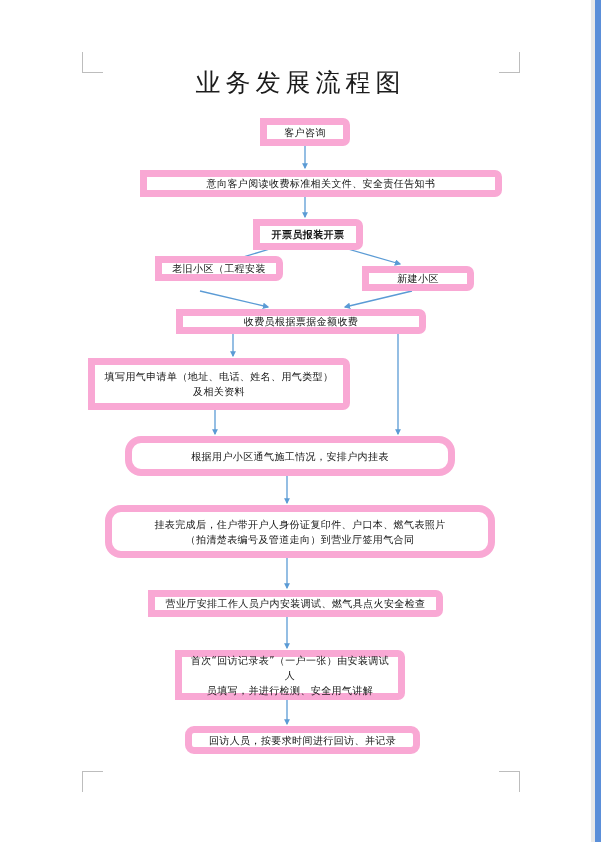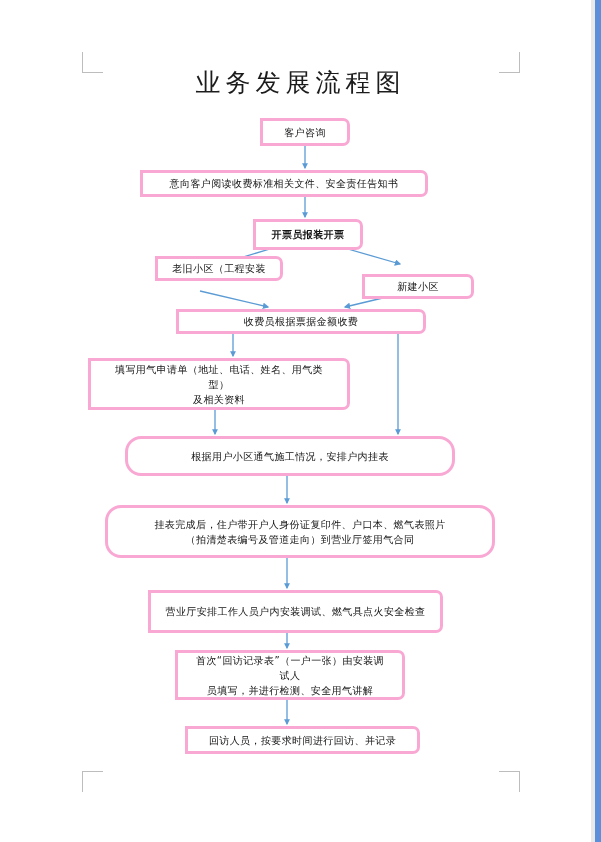--- a/index.html
+++ b/index.html
@@ -60,30 +60,30 @@
     font-size: 25px;
     letter-spacing: 5px;
     color: #1c1c1c;
     white-space: nowrap;
   }
 
   
   .node {
     position: absolute;
     box-sizing: border-box;
-    border: 3px solid #f9a8d4;
+    border: 7px solid #f9a8d4;
     background: #ffffff;
     color: #141414;
     font-size: 10px;
     line-height: 15px;
     text-align: center;
     display: flex;
     align-items: center;
     justify-content: center;
-    padding: 2px 14px;
+    padding: 2px 6px;
     letter-spacing: 0.4px;
     white-space: pre-line;
   }
   .node.round-r {
     border-top-right-radius: 7px;
     border-bottom-right-radius: 7px;
   }
   .node.round-all {
     border-radius: 16px;
   }
@@ -143,32 +143,32 @@
 
       <line x1="287" y1="558" x2="287" y2="588" marker-end="url(#arrowv)"></line>
 
       <line x1="287" y1="617" x2="287" y2="648" marker-end="url(#arrowv)"></line>
 
       <line x1="287" y1="700" x2="287" y2="724" marker-end="url(#arrowv)"></line>
     </g>
   </svg>
 
   <div class="node round-r" style="left:260px; top:118px; width:90px;  height:28px;">客户咨询</div>
-  <div class="node round-r" style="left:140px; top:170px; width:288px; height:27px;">意向客户阅读收费标准相关文件、安全责任告知书</div>
+  <div class="node round-r" style="left:140px; top:170px; width:362px; height:27px;">意向客户阅读收费标准相关文件、安全责任告知书</div>
   <div class="node round-r" style="left:253px; top:219px; width:110px; height:31px;font-weight:bold;">开票员报装开票</div>
   <div class="node round-r" style="left:155px; top:256px; width:128px; height:25px;">老旧小区（工程安装</div>
-  <div class="node round-r" style="left:362px; top:274px; width:112px; height:25px;">新建小区</div>
+  <div class="node round-r" style="left:362px; top:266px; width:112px; height:25px;">新建小区</div>
   <div class="node round-r" style="left:88px;  top:358px; width:262px; height:52px;">填写用气申请单（地址、电话、姓名、用气类型）
 及相关资料</div>
   <div class="node round-r" style="left:176px; top:309px; width:250px; height:25px;">收费员根据票据金额收费</div>
   <div class="node round-all" style="left:125px; top:436px; width:330px; height:40px;">根据用户小区通气施工情况，安排户内挂表</div>
   <div class="node round-all" style="left:105px; top:505px; width:390px; height:53px;">挂表完成后，住户带开户人身份证复印件、户口本、燃气表照片
 （拍清楚表编号及管道走向）到营业厅签用气合同</div>
-  <div class="node round-r" style="left:148px; top:590px; width:295px; height:43px;">营业厅安排工作人员户内安装调试、燃气具点火安全检查</div>
+  <div class="node round-r" style="left:148px; top:590px; width:295px; height:27px;">营业厅安排工作人员户内安装调试、燃气具点火安全检查</div>
   <div class="node round-r" style="left:175px; top:650px; width:230px; height:50px;">首次“回访记录表”（一户一张）由安装调试人
 员填写，并进行检测、安全用气讲解</div>
-  <div class="node round-r" style="left:185px; top:726px; width:235px; height:28px;">回访人员，按要求时间进行回访、并记录</div>
+  <div class="node round-r" style="left:185px; top:726px; width:235px; height:28px;border-radius:9px;">回访人员，按要求时间进行回访、并记录</div>
 
   <div id="scroll-track">
     <div id="scroll-thumb"></div>
   </div>
 
 </div>
 
 </body></html>

